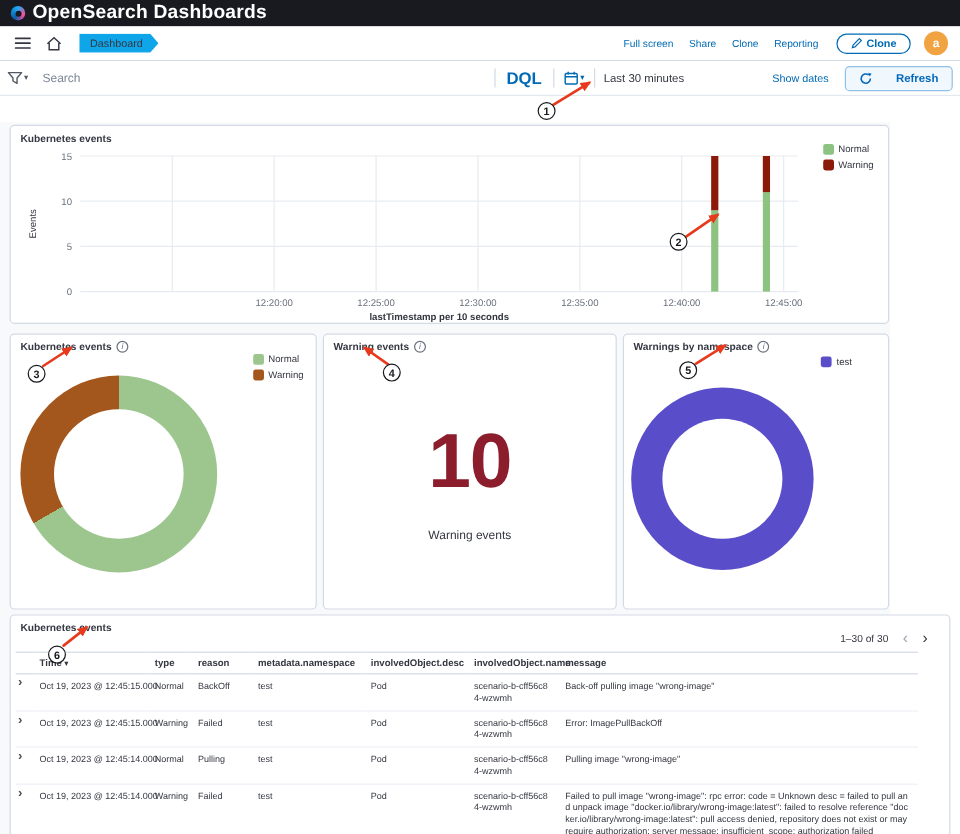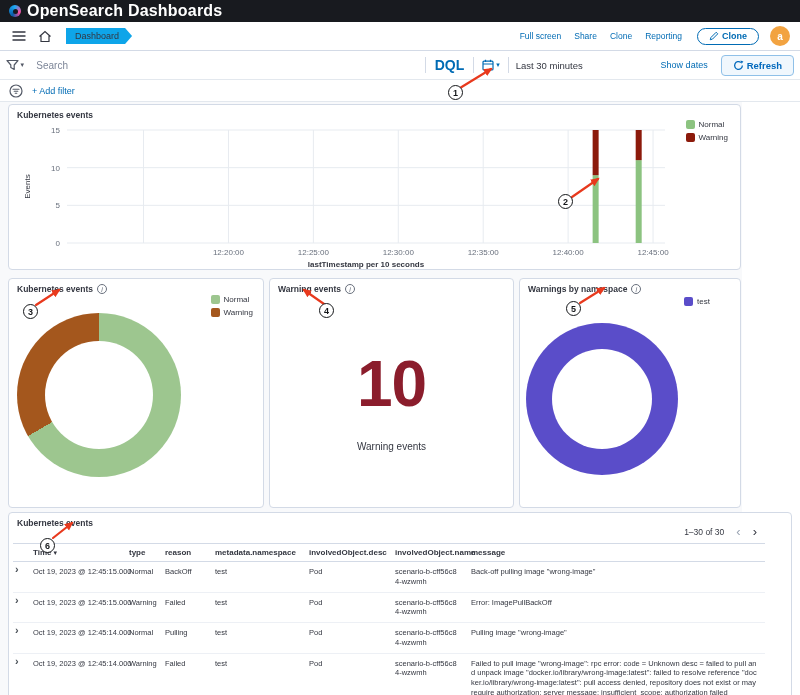--- a/index.html
+++ b/index.html
@@ -41,21 +41,21 @@
   .filter-btn{width:32px;height:28px;border:none;background:none;display:flex;align-items:center;justify-content:center;gap:1px;cursor:pointer;}
   .caret{font-size:7px;color:#535966;}
   .search-input{width:416px;height:26px;border:none;outline:none;font-size:10px;color:var(--text);background:transparent;padding-left:6px;}
   .search-input::placeholder{color:#7d8698;}
   .vr{width:1px;height:16px;background:var(--border);flex:0 0 auto;}
   .dql{font-size:14px;font-weight:600;color:var(--link);padding:0 9px;cursor:pointer;}
   .cal-btn{border:none;background:none;display:flex;align-items:center;gap:2px;padding:0 8px;color:var(--link);cursor:pointer;}
   .cal-btn .caret{color:var(--link);}
   .timerange{width:160px;font-size:9.5px;color:var(--text);padding-left:7px;cursor:pointer;}
   .showdates{font-size:9px;color:var(--link);text-decoration:none;white-space:nowrap;cursor:pointer;}
-  .refresh-btn{display:flex;align-items:center;gap:3px;margin:0 6px 0 13px;padding:4px 11px;border:1px solid #8fc0e8;border-radius:4px;background:#f0f7fd;color:#0268bc;font-size:9.5px;font-weight:600;cursor:pointer;}
+  .refresh-btn{display:flex;align-items:center;gap:20px;margin:0 6px 0 13px;padding:4px 11px;border:1px solid #8fc0e8;border-radius:4px;background:#f0f7fd;color:#0268bc;font-size:9.5px;font-weight:600;cursor:pointer;}
 
   
   .filterbar{position:absolute;left:0;top:80px;width:800px;height:22px;background:#fff;border-bottom:1px solid #e3e8ee;display:flex;align-items:center;padding:0 9px;}
   .filter-circle{border:none;background:none;display:flex;align-items:center;cursor:pointer;}
   .addfilter{font-size:9px;color:var(--link);margin-left:9px;text-decoration:none;cursor:pointer;}
 
   
   .content{position:absolute;left:0;top:102px;width:742px;height:593px;background:#f8f9fb;}
   .panel{position:absolute;background:#fff;border:1px solid var(--border);border-radius:4px;overflow:hidden;}
   .chart-panel{left:8px;top:2px;width:733px;height:166px;}
@@ -74,21 +74,21 @@
   .ldot{width:9px;height:9px;border-radius:2px;flex:0 0 auto;}
   .donut{position:absolute;border-radius:50%;cursor:pointer;}
   .donut::after{content:"";position:absolute;inset:28px;border-radius:50%;background:#fff;}
   .donut.big{left:8px;top:34px;width:164px;height:164px;}
   .donut.small{left:6px;top:44px;width:152px;height:152px;}
   .donut.small::after{inset:26px;}
   .metric-value{position:absolute;left:0;right:0;top:68px;text-align:center;font-size:64px;font-weight:700;letter-spacing:-1px;}
   .metric-label{position:absolute;left:0;right:0;top:162px;text-align:center;font-size:10px;color:var(--text);}
 
   
-  .pager{position:absolute;top:14px;right:34px;display:flex;align-items:center;gap:12px;font-size:8.5px;color:var(--text);}
+  .pager{position:absolute;top:14px;right:18px;display:flex;align-items:center;gap:12px;font-size:8.5px;color:var(--text);}
   .pchev{font-size:13px;line-height:10px;color:var(--text);cursor:pointer;}
   .pchev.dis{color:#9aa4b3;}
   .events-table{position:absolute;left:4px;top:30px;width:752px;border-collapse:collapse;table-layout:fixed;}
   .events-table th{font-size:8px;font-weight:700;color:var(--text);text-align:left;padding:4px 6px;border-top:1px solid var(--border);border-bottom:1px solid var(--border);white-space:nowrap;cursor:pointer;}
   .events-table td{font-size:7.5px;color:var(--text);padding:5px 6px;border-bottom:1px solid #edf0f5;vertical-align:top;line-height:1.3;}
   .events-table td.breakall{word-break:break-all;}
   .sortcaret{font-size:7px;margin-left:2px;color:var(--text);}
   .expcell{padding:3px 2px !important;}
   .expchev{font-size:11px;font-weight:700;color:#495057;cursor:pointer;line-height:8px;display:inline-block;}
 
@@ -160,29 +160,20 @@
     <a class="showdates">Show dates</a>
     <button class="refresh-btn">
       <svg width="11" height="11" viewBox="0 0 12 12">
           <path d="M10.2 6 A4.2 4.2 0 1 1 8.6 2.7" fill="none" stroke="currentColor" stroke-width="1.4"></path>
           <path d="M8.2 0.6 L11.3 1.5 L9.4 4.1 Z" fill="currentColor"></path>
         </svg>
       <span>Refresh</span>
     </button>
   </div>
 
-  <div class="filterbar">
-    <button class="filter-circle">
-      <svg width="14" height="14" viewBox="0 0 14 14">
-          <circle cx="7" cy="7" r="6" fill="none" stroke="#535966" stroke-width="1.2"></circle>
-          <path d="M4 5.2h6M5.2 7.2h3.6M6.2 9.2h1.6" stroke="#535966" stroke-width="1.1" stroke-linecap="round" fill="none"></path>
-        </svg>
-    </button>
-    <a class="addfilter">+ Add filter</a>
-  </div>
 
   <main class="content">
 
     <section class="panel chart-panel">
       <h3 class="ptitle">
           <span>Kubernetes events</span>
         </h3>
       <svg class="histo" width="717" height="148" viewBox="0 0 717 148">
           <line x1="50" x2="648" y1="121" y2="121" stroke="#e7ebf0"></line>
           <text x="43" y="124" text-anchor="end" font-size="8" fill="#69707d">0</text>

